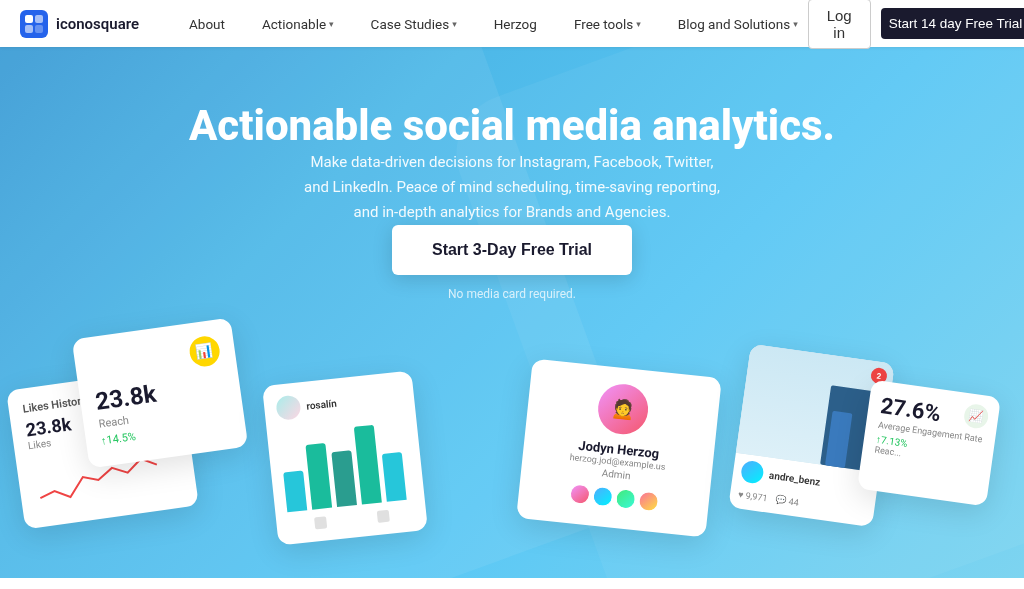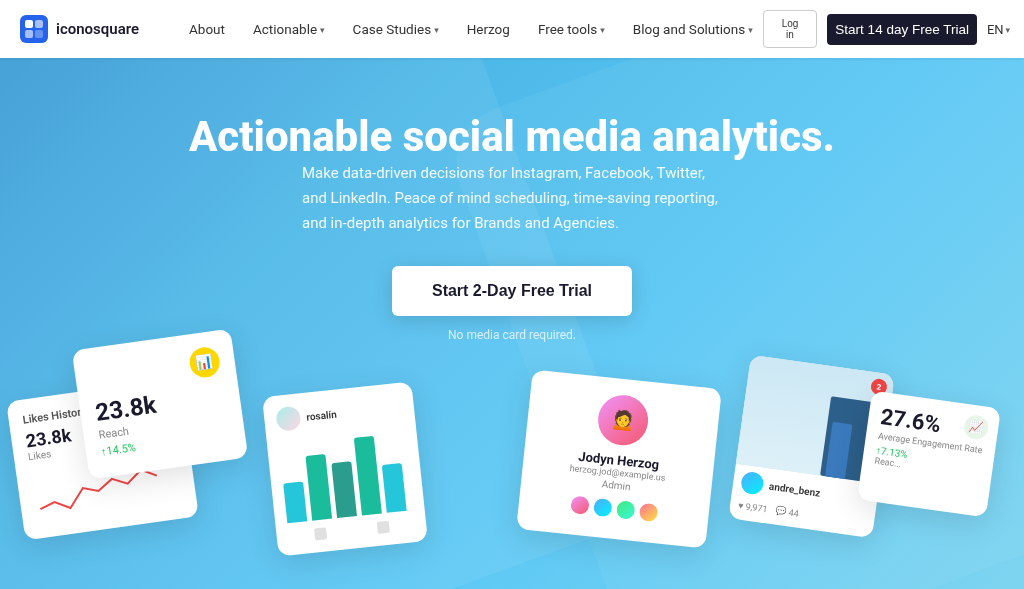--- a/index.html
+++ b/index.html
@@ -3,21 +3,21 @@
   <meta charset="utf-8">
   <style>
     * { margin: 0; padding: 0; box-sizing: border-box; }
     body { font-family: -apple-system, BlinkMacSystemFont, 'Segoe UI', Roboto, sans-serif; overflow: hidden; width: 1024px; height: 589px; }
 
     
     .navbar {
       position: relative;
       z-index: 10;
       background: white;
-      height: 58px;
+      height: 47px;
       display: flex;
       align-items: center;
       padding: 0 20px;
       box-shadow: 0 1px 3px rgba(0,0,0,0.08);
     }
     .navbar-logo {
       display: flex;
       align-items: center;
       gap: 8px;
       margin-right: 40px;
@@ -27,21 +27,21 @@
       height: 28px;
     }
     .logo-text {
       font-size: 15px;
       font-weight: 600;
       color: #1a1a2e;
     }
     .nav-links {
       display: flex;
       align-items: center;
-      gap: 8px;
+      gap: 17px;
       flex: 1;
       justify-content: flex-end;
     }
     .nav-item {
       display: flex;
       align-items: center;
       gap: 3px;
       padding: 6px 10px;
       font-size: 13.5px;
       color: #333;
@@ -57,21 +57,21 @@
       display: flex;
       align-items: center;
       gap: 10px;
     }
     .btn-login {
       border: 1.5px solid #ccc;
       background: white;
       color: #333;
       padding: 7px 18px;
       border-radius: 4px;
-      font-size: 10px;
+      font-size: 15px;
       cursor: pointer;
     }
     .btn-trial {
       background: #1a1a2e;
       color: white;
       padding: 8px 8px;
       border-radius: 4px;
       font-size: 13.5px;
       cursor: pointer;
       border: none;
@@ -128,24 +128,23 @@
       font-weight: 800;
       color: white;
       text-align: center;
       line-height: 1.15;
       position: relative;
       z-index: 2;
     }
     .hero-subtitle {
       font-size: 15px;
       color: rgba(255,255,255,0.92);
-      text-align: left;
+      text-align: center;
       line-height: 1.65;
       max-width: 420px;
-      margin-bottom: 30px;
       position: relative;
       z-index: 2;
     }
     .btn-hero-trial {
       background: white;
       color: #1a1a2e;
       font-size: 16px;
       font-weight: 600;
       padding: 16px 40px;
       border-radius: 6px;
@@ -455,21 +454,21 @@
     </div>
   </div>
 </nav>
 
 <section class="hero">
   <div class="hero-bg-shape1"></div>
   <div class="hero-bg-shape2"></div>
 
   <h1 class="hero-title">Actionable social media analytics.</h1>
   <p class="hero-subtitle">Make data-driven decisions for Instagram, Facebook, Twitter, and LinkedIn. Peace of mind scheduling, time-saving reporting, and in-depth analytics for Brands and Agencies.</p>
-  <button class="btn-hero-trial">Start 2-Day Free Trial</button>
+  <button class="btn-hero-trial">Start 3-Day Free Trial</button>
   <p class="no-credit">No media card required.</p>
 
   <div class="cards-container">
 
     <div class="card card-likes" style="transform: rotate(-8deg);">
       <div class="likes-title">Likes History</div>
       <div class="likes-number">23.8k</div>
       <div class="likes-sub">Likes</div>
       <div class="likes-chart">
         <svg width="130" height="45" viewBox="0 0 130 45">

